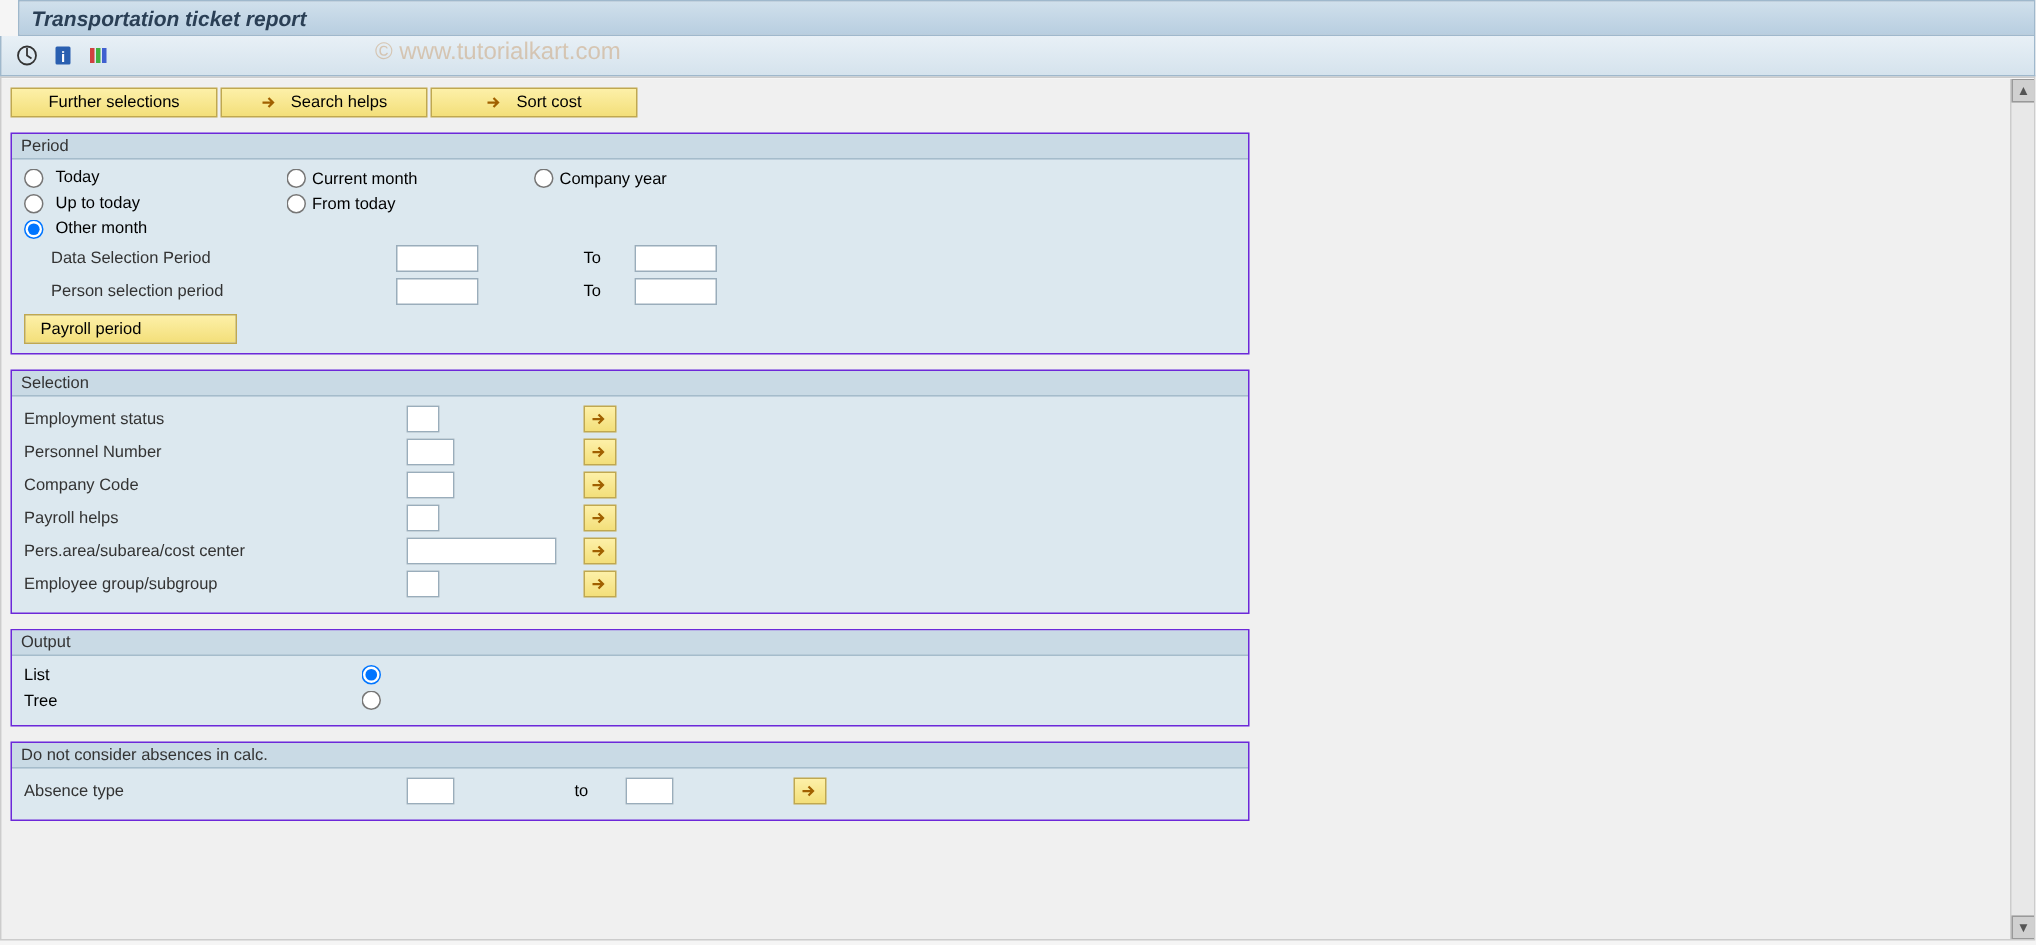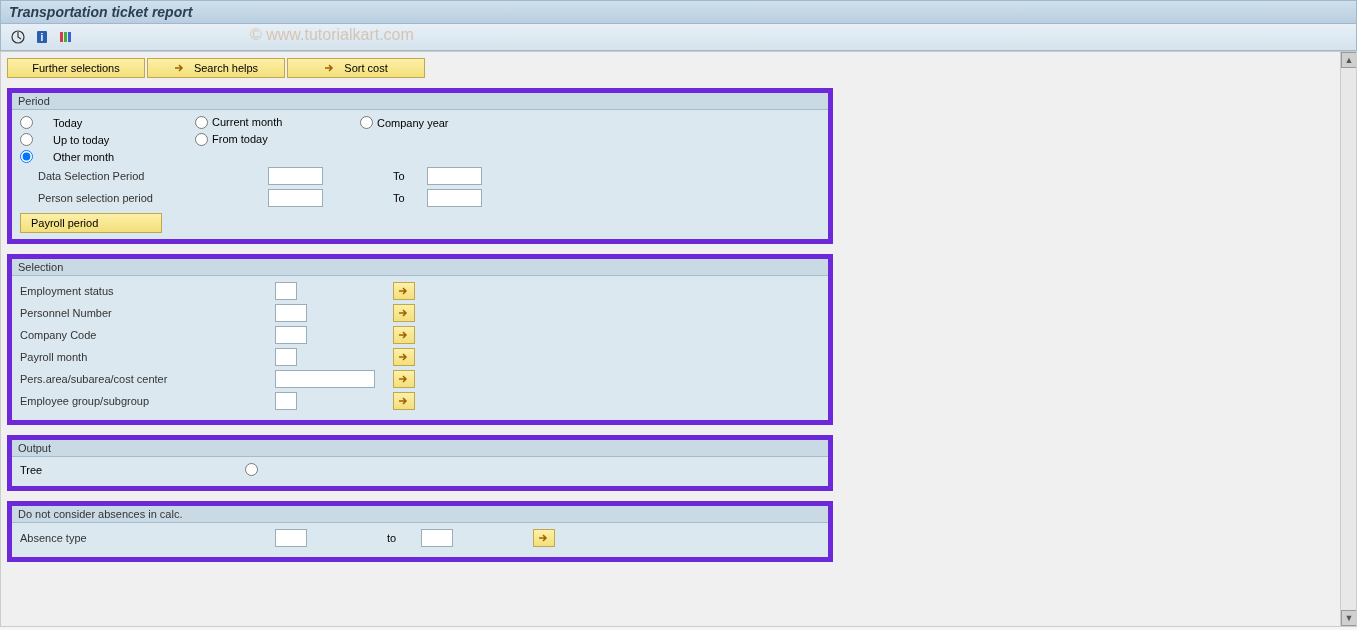--- a/index.html
+++ b/index.html
@@ -26,20 +26,21 @@
       pointer-events: none;
     }
     .title-bar {
       background: linear-gradient(to bottom, #d0e0ec, #b8cee0);
       border: 1px solid #9fb8cc;
       padding: 3px 8px;
       font-weight: bold;
       font-style: italic;
       font-size: 14px;
       color: #2a3f55;
+      margin-left: 12px;
     }
     .toolbar-strip {
       background: linear-gradient(to bottom, #e8f0f6, #d5e3ed);
       border: 1px solid #9fb8cc;
       border-top: none;
       padding: 4px 8px;
       display: flex;
       gap: 6px;
       align-items: center;
     }
@@ -102,42 +103,42 @@
       min-width: 138px;
       justify-content: center;
     }
     .arrow-icon {
       display: inline-block;
       width: 14px;
       text-align: center;
     }
     .group-box {
       background: #dce8ef;
-      border: 5px solid #6d28d9;
+      border: 1px solid #6d28d9;
       margin-bottom: 10px;
       width: 826px;
       position: relative;
     }
     .group-title {
       background: #c9dae5;
       border-bottom: 1px solid #a5bccb;
       padding: 2px 6px;
       font-size: 11px;
       color: #333;
     }
     .group-body {
       padding: 6px 8px;
     }
     .radio-row {
       display: flex;
       align-items: center;
       margin-bottom: 4px;
     }
-    .radio-cell-1 { width: 175px; display: flex; align-items: center; gap: 20px; }
-    .radio-cell-2 { width: 165px; display: flex; gap: 4px; }
+    .radio-cell-1 { width: 175px; display: flex; align-items: flex-start; gap: 8px; }
+    .radio-cell-2 { width: 165px; display: flex; align-items: center; gap: 4px; }
     .radio-cell-3 { display: flex; align-items: center; gap: 4px; }
     input[type="radio"] {
       margin: 0;
       cursor: pointer;
     }
     .field-row {
       display: flex;
       align-items: center;
       margin-bottom: 4px;
     }
@@ -325,21 +326,21 @@
       <div class="sel-row">
         <span class="sel-label">Company Code</span>
         <span class="sel-input-area"><input class="text-input w40" style=""></span>
         <button class="arrow-btn">
           <svg width="12" height="10" viewBox="0 0 12 10">
               <path d="M1 5 L8 5 M5 2 L8 5 L5 8" stroke="#a06000" stroke-width="1.5" fill="none"></path>
             </svg>
         </button>
       </div>
       <div class="sel-row">
-        <span class="sel-label">Payroll month</span>
+        <span class="sel-label">Payroll helps</span>
         <span class="sel-input-area"><input class="text-input w30" style=""></span>
         <button class="arrow-btn">
           <svg width="12" height="10" viewBox="0 0 12 10">
               <path d="M1 5 L8 5 M5 2 L8 5 L5 8" stroke="#a06000" stroke-width="1.5" fill="none"></path>
             </svg>
         </button>
       </div>
       <div class="sel-row">
         <span class="sel-label">Pers.area/subarea/cost center</span>
         <span class="sel-input-area"><input class="text-input w100" style=""></span>
@@ -357,20 +358,24 @@
               <path d="M1 5 L8 5 M5 2 L8 5 L5 8" stroke="#a06000" stroke-width="1.5" fill="none"></path>
             </svg>
         </button>
       </div>
     </div>
   </div>
 
   <div class="group-box">
     <div class="group-title">Output</div>
     <div class="group-body">
+      <div class="sel-row">
+        <span style="width:225px">List</span>
+        <input type="radio" name="output" checked="" style="">
+      </div>
       <div class="sel-row">
         <span style="width:225px">Tree</span>
         <input type="radio" name="output" style="">
       </div>
     </div>
   </div>
 
   <div class="group-box">
     <div class="group-title">Do not consider absences in calc.</div>
     <div class="group-body">

